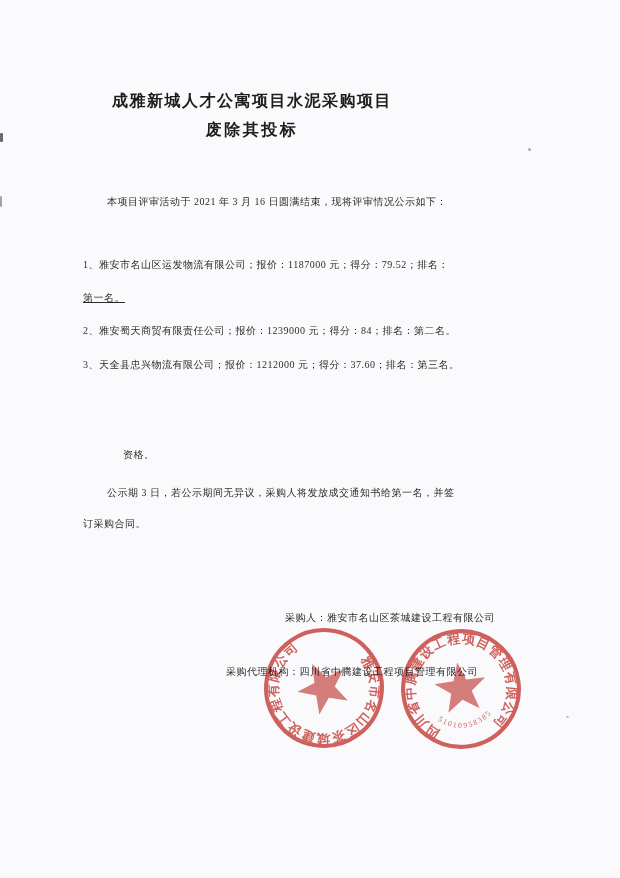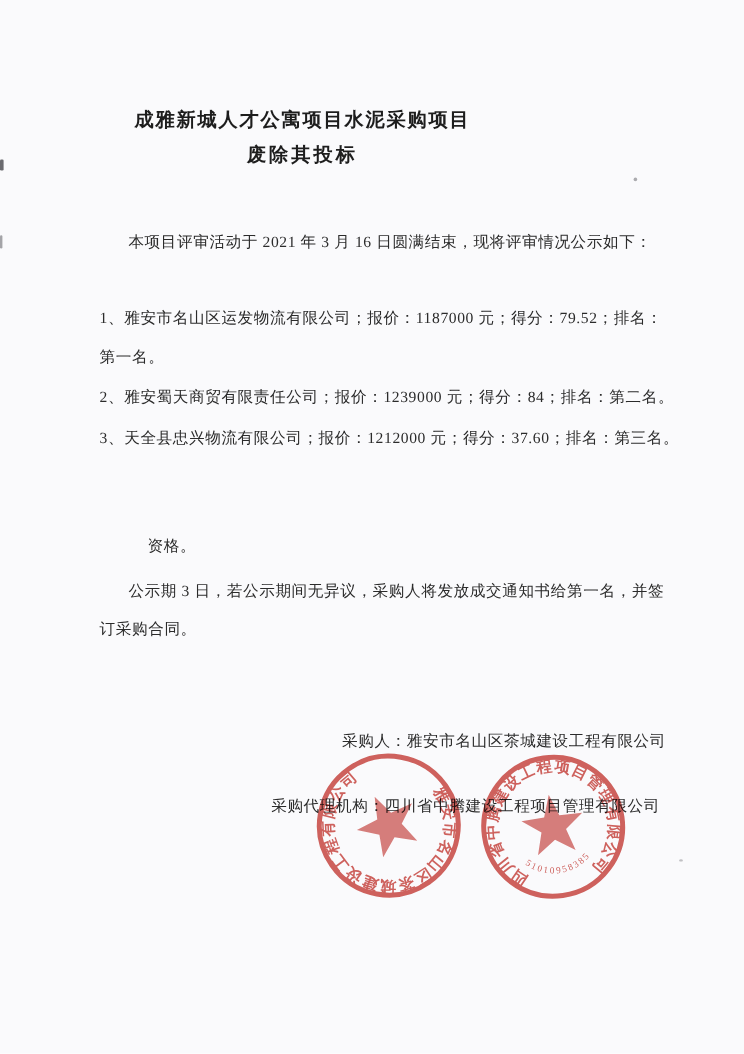--- a/index.html
+++ b/index.html
@@ -13,34 +13,34 @@
     background:var(--paper);
     font-family:"Liberation Serif","DejaVu Serif",serif;
   }
   .page{
     position:relative;width:620px;height:878px;
     background:var(--paper);
   }
   .line{
     position:absolute;
     white-space:nowrap;
-    font-size:13px;line-height:22px;
+    font-size:10px;line-height:22px;
     color:var(--ink);
     letter-spacing:0.5px;
   }
   .title-line{
     position:absolute;left:0;width:504px;text-align:center;
     font-size:16px;line-height:24px;font-weight:bold;
     color:#1d1d1d;letter-spacing:1.5px;white-space:nowrap;
   }
   .t1{top:89px;}
   .t2{top:118px;letter-spacing:2.5px;}
   .intro{top:191px;left:107px;}
   .r1a{top:254px;left:83px;}
-  .r1b{top:287px;left:83px;}
+  .r1b{top:287px;left:83px;text-decoration:underline;}
   .r2{top:320px;left:83px;}
   .r3{top:354px;left:83px;}
   .d1{top:412px;left:107px;}
   .d2{top:444px;left:83px;margin-left:40px;}
   .p1{top:482px;left:107px;}
   .p2{top:513px;left:83px;}
   .sig-purchaser{top:607px;left:285px;}
   .sig-agency{top:661px;left:226px;}
   .sig-date{top:705px;left:410px;}
   .seal{

